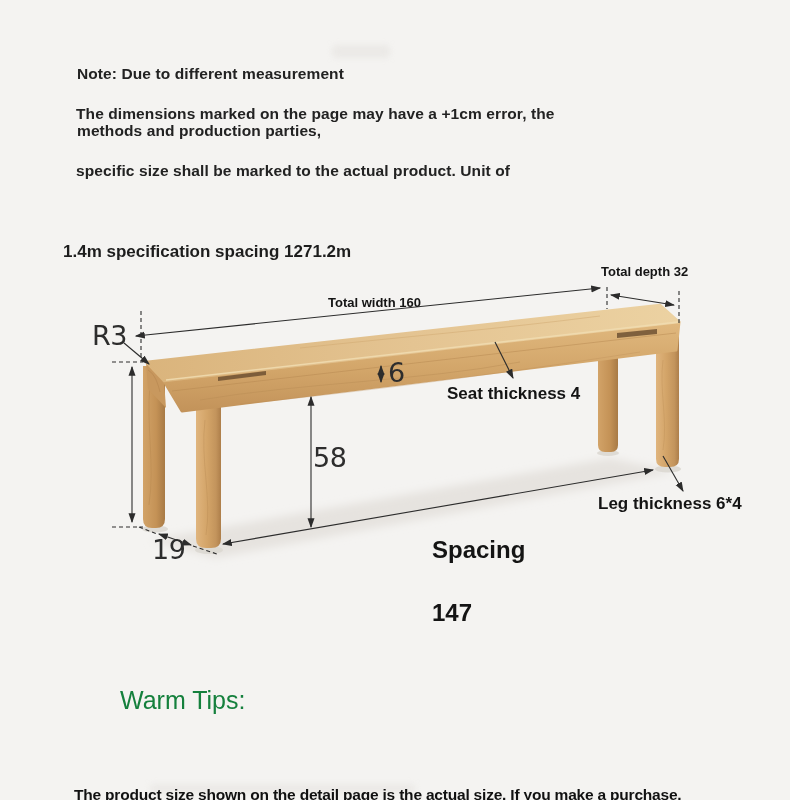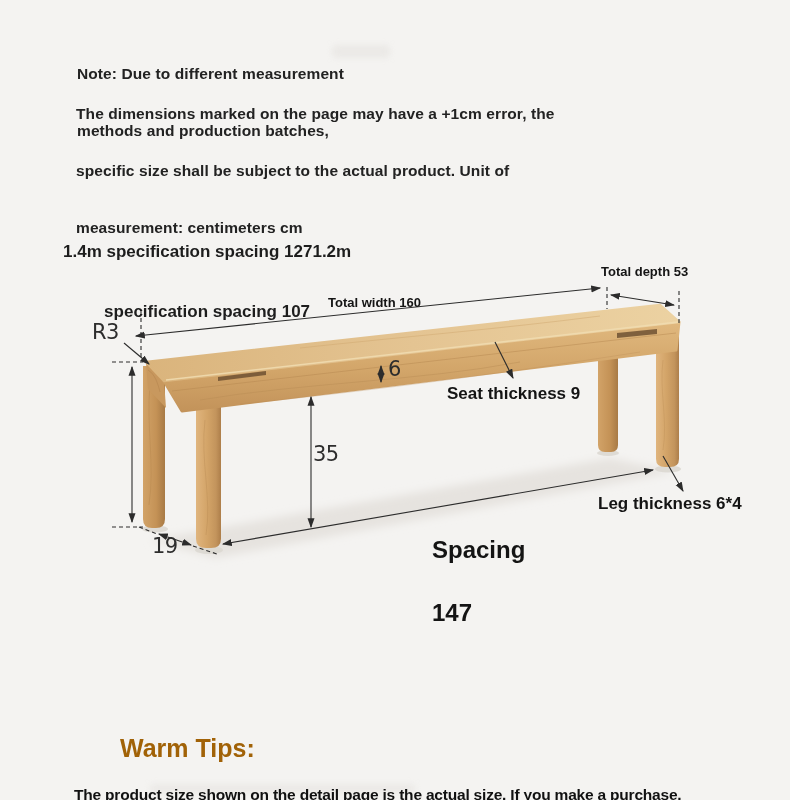--- a/index.html
+++ b/index.html
@@ -7,23 +7,23 @@
     position:relative;width:790px;height:800px;overflow:hidden;
     background:#f4f3f1;
     font-family:"Liberation Sans",sans-serif;
     color:#1f1f1f;
   }
   .lbl{position:absolute;white-space:pre;}
   .note{font-weight:bold;font-size:15.5px;line-height:19px;letter-spacing:.1px;color:#222;}
   .spec{font-weight:bold;font-size:17px;line-height:20px;color:#1d1d1d;}
   .dimlabel{font-weight:bold;font-size:13px;color:#141414;}
   .dimlabel-lg{font-weight:bold;font-size:17px;color:#141414;}
-  .dimnum{font-weight:400;font-size:21px;color:#2d2d2d;font-family:"DejaVu Sans",sans-serif;letter-spacing:-.5px;}
+  .dimnum{font-weight:400;font-size:27px;color:#2d2d2d;font-family:"DejaVu Sans",sans-serif;letter-spacing:-.5px;}
   .spacinglbl{font-weight:bold;font-size:24px;line-height:21px;color:#141414;}
-  .warmtitle{font-weight:bold;font-size:25px;color:#a16207;margin-top:48px;}
+  .warmtitle{font-weight:normal;font-size:25px;color:#15803d;}
   .warmline1{font-weight:bold;font-size:15.5px;letter-spacing:-.2px;color:#111;margin-top:48px;}
   .warmsmall{font-weight:bold;font-size:13px;line-height:16.5px;color:#111;}
   .smudge{position:absolute;background:#e8e6e3;filter:blur(3px);border-radius:4px;opacity:.75;}
   svg{position:absolute;left:0;top:0;}
 </style>
 </head>
 <body>
 
 <div class="stage">
 
@@ -106,39 +106,37 @@
       <line x1="159" y1="534" x2="191" y2="545" marker-start="url(#ahs)" marker-end="url(#ah)"></line>
       <path d="M193,546 L217,554" stroke-dasharray="4 3"></path>
     </g>
   </svg>
 
   <div class="smudge" style="left:332px;top:45px;width:58px;height:13px;"></div>
   <div class="smudge" style="left:150px;top:784px;width:265px;height:9px;"></div>
 
   <div class="lbl note" style="left:77px;top:26px;">
     <div>Note: Due to different measurement</div>
-    <div>methods and production batches,</div>
+    <div>methods and production parties,</div>
   </div>
   <div class="lbl note" style="left:76px;top:66px;">
     <div>The dimensions marked on the page may have a +1cm error, the</div>
-    <div>specific size shall be subject to the actual product. Unit of</div>
-    <div>measurement: centimeters cm</div>
+    <div>specific size shall be marked to the actual product. Unit of</div>
   </div>
 
   <div class="lbl spec" style="left:63px;top:202px;text-align:center;">
     <div>1.4m specification spacing 1271.2m</div>
-    <div>specification spacing 107</div>
   </div>
 
   <div class="lbl dimlabel" style="left:328px;top:295px;">Total width 160</div>
-  <div class="lbl dimlabel" style="left:601px;top:264px;">Total depth 53</div>
+  <div class="lbl dimlabel" style="left:601px;top:264px;">Total depth 32</div>
   <div class="lbl dimnum" style="left:92px;top:320px;">R3</div>
   <div class="lbl dimnum" style="left:388px;top:357px;">6</div>
-  <div class="lbl dimlabel-lg" style="left:447px;top:384px;">Seat thickness 9</div>
-  <div class="lbl dimnum" style="left:313px;top:442px;">35</div>
+  <div class="lbl dimlabel-lg" style="left:447px;top:384px;">Seat thickness 4</div>
+  <div class="lbl dimnum" style="left:313px;top:442px;">58</div>
   <div class="lbl spacinglbl" style="left:432px;top:497px;">
     <div>Spacing</div>
     <div>147</div>
   </div>
   <div class="lbl dimlabel-lg" style="left:598px;top:494px;">Leg thickness 6*4</div>
   <div class="lbl dimnum" style="left:152px;top:534px;">19</div>
 
   <div class="lbl warmtitle" style="left:120px;top:686px;">Warm Tips:</div>
   <div class="lbl warmline1" style="left:74px;top:738px;">The product size shown on the detail page is the actual size. If you make a purchase,</div>
   <div class="lbl warmsmall" style="left:76px;top:764px;">

